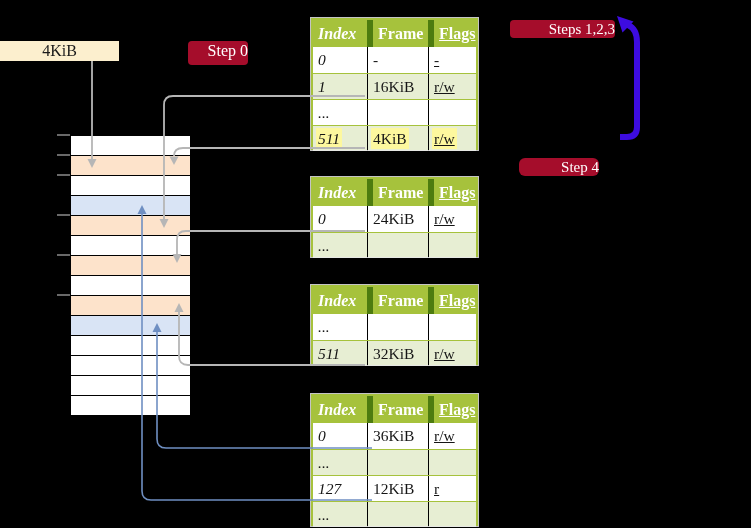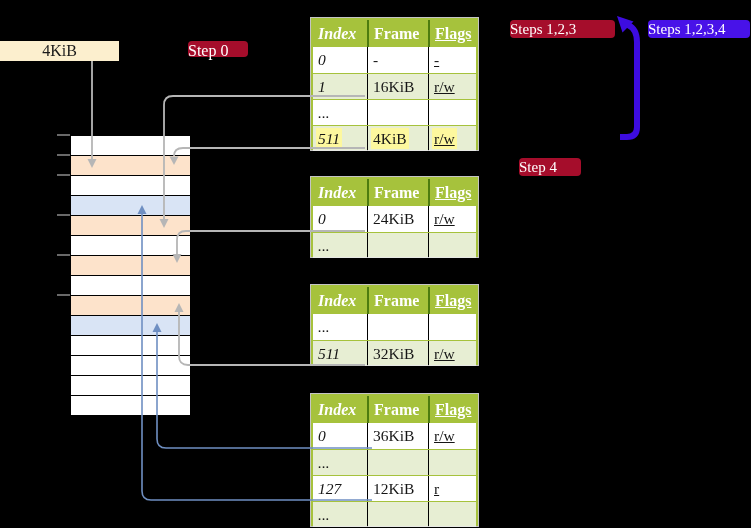--- a/index.html
+++ b/index.html
@@ -7,31 +7,31 @@
     position:relative;width:751px;height:528px;background:#000;overflow:hidden;
     font-family:"Liberation Serif","DejaVu Serif",serif;
   }
   
   #memstack{position:absolute;left:71px;top:135px;width:119px;height:280px;z-index:2;border-top:1px solid #000;}
   .mrow{height:20px;box-sizing:border-box;border-bottom:1.5px solid #000;}
   
   .ptable{position:absolute;left:311px;width:167px;background:#fff;border:2px solid #a6c23c;
           outline:1px solid rgba(230,230,230,.85);box-sizing:border-box;z-index:3;}
   .phead{display:flex;background:#a6c23c;color:#fff;font-weight:bold;height:27px;line-height:27px;font-size:16px;}
-  .phead .cell + .cell{border-left:2px solid #4d7c0f;}
+  .phead .cell + .cell{border-left:6px solid #4d7c0f;}
   .prow{display:flex;height:26px;line-height:25px;font-size:15.5px;color:#151515;box-sizing:border-box;}
   .prow + .prow{border-top:1px solid #a6c23c;height:26px;}
   .prow .cell + .cell{border-left:1px solid #000;}
   .cell{box-sizing:border-box;padding-left:5px;overflow:hidden;white-space:nowrap;}
   .c-index{width:54px;font-style:italic;}
   .c-frame{width:61px;}
   .c-flags{width:52px;flex:1;text-decoration:underline;}
   .hl .ct{background:#fdf89e;box-shadow:0 0 0 2px #fdf89e;}
   
-  .badge{position:absolute;color:#fff;text-align:left;border-radius:4px;font-size:15px;z-index:6;}
+  .badge{position:absolute;color:#fff;text-align:right;border-radius:4px;font-size:15px;z-index:6;}
   .badge.red{background:#a50d2b;}
   .badge.blue{background:#4812e8;}
   #framelabel{position:absolute;left:0;top:41px;width:119px;height:20px;line-height:20px;
               background:#fcefce;color:#1a1a1a;text-align:center;font-size:16px;z-index:6;}
   
   #overlay{position:absolute;left:0;top:0;width:751px;height:528px;z-index:5;pointer-events:none;}
   .garrow{stroke:#b6b6b6;stroke-width:1.8;fill:none;}
   .ghead{fill:#b6b6b6;stroke:none;}
   .barrow{stroke:#6f8fc2;stroke-width:1.6;fill:none;}
   .bhead{fill:#6f8fc2;stroke:none;}
@@ -39,24 +39,23 @@
   .bigarrow{stroke:#3d0ce0;stroke-width:6;fill:none;}
   .bigarrowhead{fill:#3d0ce0;stroke:none;}
 </style>
 </head>
 <body>
 
 <div id="canvas">
 
   <div id="framelabel">4KiB</div>
 
-  <div class="badge red" style="left:188px;top:41px;width:60px;height:16px;line-height:20px;font-size:16px;">Step 0</div>
+  <div class="badge red" style="left:188px;top:41px;width:60px;height:24px;line-height:20px;font-size:16px;">Step 0</div>
   <div class="badge red" style="left:510px;top:20px;width:105px;height:18px;line-height:18px;">Steps 1,2,3</div>
-  <div class="badge blue" style="left:648px;top:20px;width:102px;height:18px;line-height:18px;">Steps 1,2,3,4</div>
-  <div class="badge red" style="left:519px;top:158px;width:62px;height:18px;line-height:18px;">Step 4</div>
+  <div class="badge red" style="left:519px;top:158px;width:80px;height:18px;line-height:18px;border-radius:6px;">Step 4</div>
 
   <div id="memstack">
     <div class="mrow" style="background: rgb(255, 255, 255);"></div>
     <div class="mrow" style="background: rgb(253, 227, 203);"></div>
     <div class="mrow" style="background: rgb(255, 255, 255);"></div>
     <div class="mrow" style="background: rgb(217, 228, 245);"></div>
     <div class="mrow" style="background: rgb(253, 227, 203);"></div>
     <div class="mrow" style="background: rgb(255, 255, 255);"></div>
     <div class="mrow" style="background: rgb(253, 227, 203);"></div>
     <div class="mrow" style="background: rgb(255, 255, 255);"></div>

